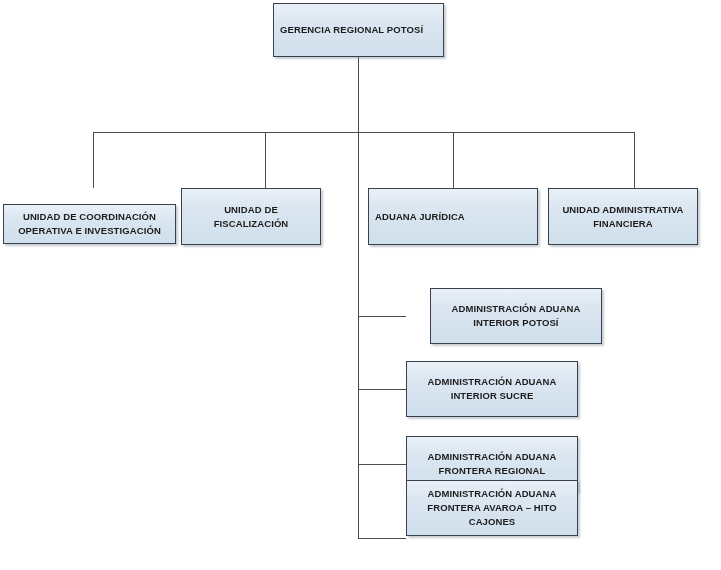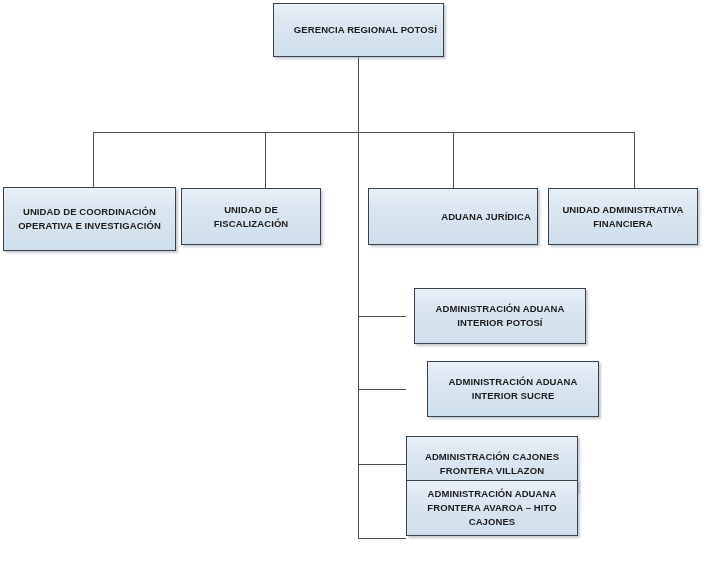--- a/index.html
+++ b/index.html
@@ -16,21 +16,21 @@
     overflow: hidden;
   }
   .node {
     position: absolute;
     box-sizing: border-box;
     border: 1.5px solid #39414e;
     background: linear-gradient(180deg, #e9f0f7 0%, #dbe6f1 35%, #cfdfec 100%);
     box-shadow: 1.5px 2px 2px rgba(130,140,150,0.45);
     display: flex;
     align-items: center;
-    justify-content: flex-end;
+    justify-content: flex-start;
     text-align: center;
     padding: 2px 6px;
   }
   .node span {
     font-weight: bold;
     font-size: 9.5px;
     line-height: 1.45;
     color: #1c1c1c;
     letter-spacing: 0.1px;
   }
@@ -54,39 +54,39 @@
   <div class="line v" style="left:634px; top:132px; height:56px;"></div>
   <div class="line h" style="left:358px; top:316px; width:48px;"></div>
   <div class="line h" style="left:358px; top:389px; width:48px;"></div>
   <div class="line h" style="left:358px; top:464px; width:48px;"></div>
   <div class="line h" style="left:358px; top:538px; width:48px;"></div>
 
   <div class="node" style="left:273px; top:3px; width:171px; height:54px;">
     <span>GERENCIA REGIONAL POTOSÍ</span>
   </div>
 
-  <div class="node" style="left:3px; top:187px; width:173px; height:64px;">
+  <div class="node" style="left:3px; top:204px; width:173px; height:40px;">
     <span>UNIDAD DE COORDINACIÓN OPERATIVA E INVESTIGACIÓN</span>
   </div>
   <div class="node" style="left:181px; top:188px; width:140px; height:57px;">
     <span>UNIDAD DE FISCALIZACIÓN</span>
   </div>
   <div class="node" style="left:368px; top:188px; width:170px; height:57px;">
     <span>ADUANA JURÍDICA</span>
   </div>
   <div class="node" style="left:548px; top:188px; width:150px; height:57px;">
     <span>UNIDAD ADMINISTRATIVA FINANCIERA</span>
   </div>
 
-  <div class="node" style="left:414px; top:288px; width:172px; height:56px;">
+  <div class="node" style="left:430px; top:288px; width:172px; height:56px;">
     <span>ADMINISTRACIÓN ADUANA INTERIOR POTOSÍ</span>
   </div>
-  <div class="node" style="left:406px; top:361px; width:172px; height:56px;margin-left:21px;">
+  <div class="node" style="left:406px; top:361px; width:172px; height:56px;">
     <span>ADMINISTRACIÓN ADUANA INTERIOR SUCRE</span>
   </div>
   <div class="node" style="left:406px; top:436px; width:172px; height:56px;">
-    <span>ADMINISTRACIÓN CAJONES FRONTERA VILLAZON</span>
+    <span>ADMINISTRACIÓN ADUANA FRONTERA REGIONAL</span>
   </div>
   <div class="node" style="left:406px; top:480px; width:172px; height:56px;">
     <span>ADMINISTRACIÓN ADUANA FRONTERA AVAROA – HITO CAJONES</span>
   </div>
 
 </div>
 
 </body></html>

